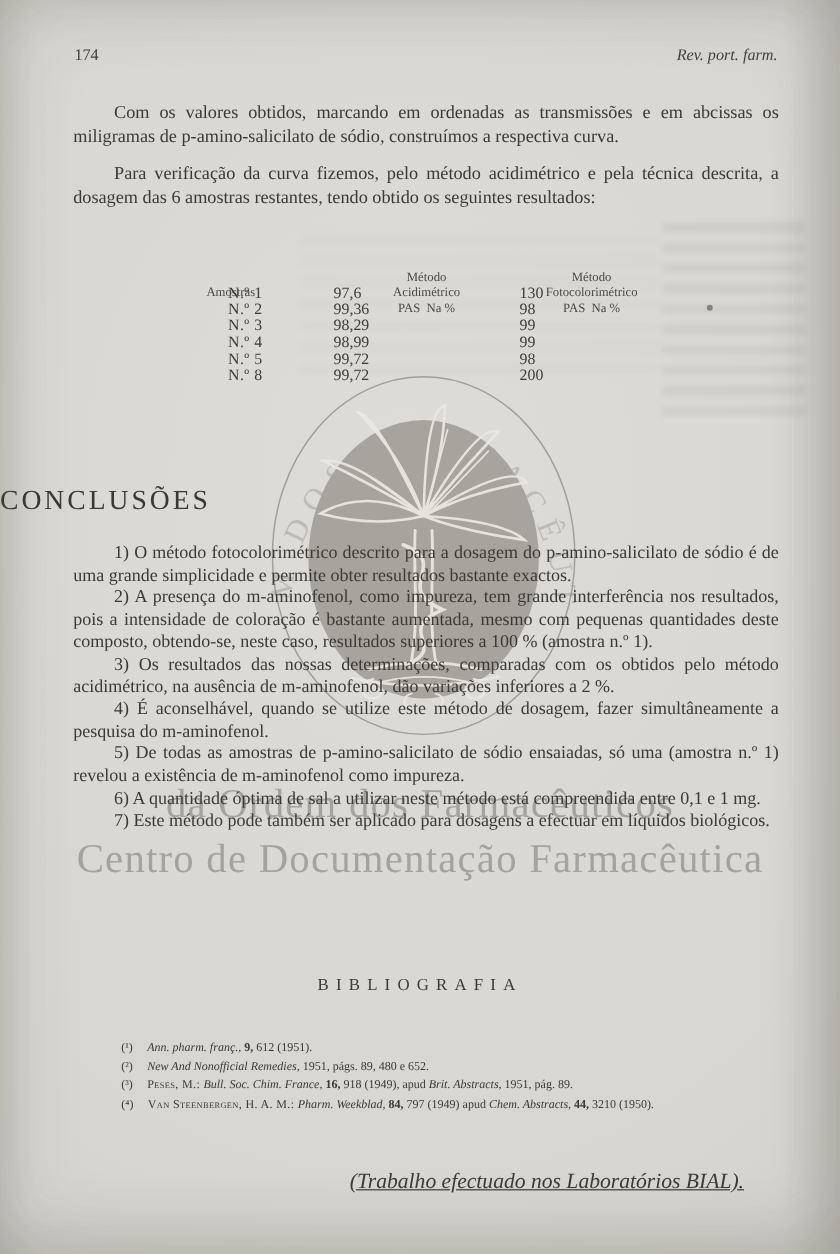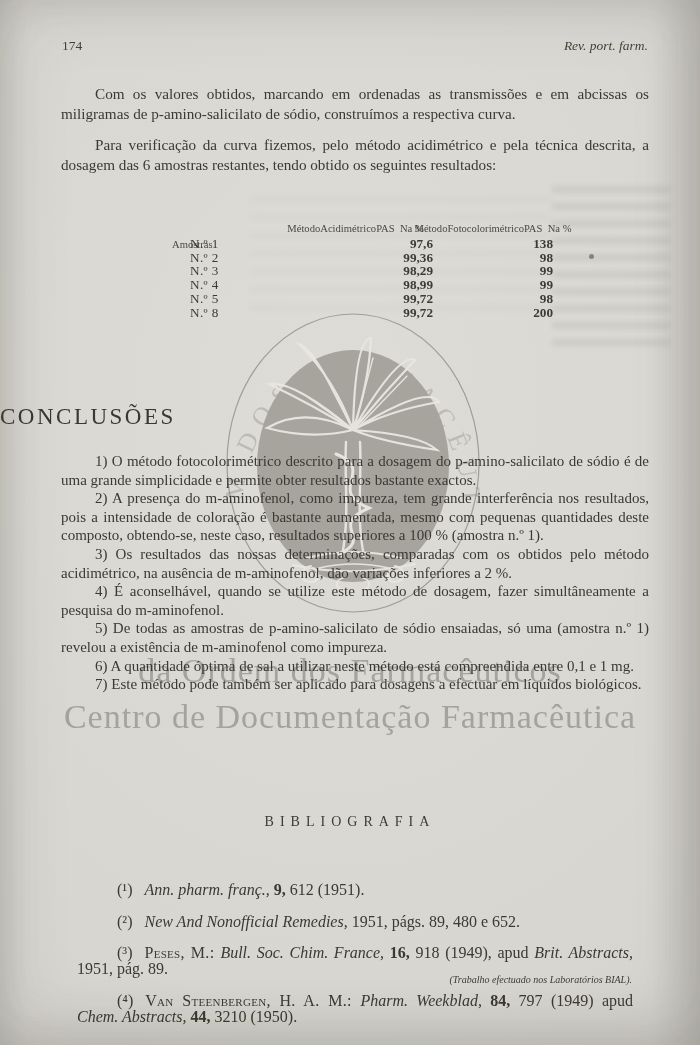--- a/index.html
+++ b/index.html
@@ -56,49 +56,49 @@
   .intro p{margin:0 0 10px 0;text-indent:34px;text-align:justify;
     font-size:15.2px;line-height:20.4px;}
   
   .rtable{
     position:absolute;top:222px;left:148px;
     display:grid;grid-template-columns:130px 155px 120px;grid-auto-rows:13.8px;
     font-size:13.2px;color:#3d3b35;
   }
   .th{height:44px;font-size:10.6px;line-height:13px;color:#4a483f;}
   .th1{display:flex;align-items:center;padding-left:24px;}
-  .th2,.th3{display:flex;flex-direction:row;justify-content:center;text-align:center;}
+  .th2,.th3{display:flex;flex-direction:column;justify-content:center;text-align:center;}
   .ws{white-space:pre;}
   .td1{padding-left:42px;letter-spacing:.4px;}
-  .td2,.td3{text-align:right;font-weight:bold;}
+  .td2,.td3{text-align:left;}
   
   .concl-heading{
     position:absolute;top:404px;left:0;width:100%;margin:0;
     text-align:left;font-size:23px;font-weight:normal;
     letter-spacing:2.5px;color:#3a3832;
   }
   .conclusions{position:absolute;top:452px;left:61px;width:588px;}
   .citem{margin:0;text-indent:34px;text-align:justify;
     font-size:15px;line-height:18.6px;}
   
   .bib-heading{
     position:absolute;top:814px;left:0;width:100%;margin:0;
     text-align:center;font-size:14px;font-weight:normal;
     letter-spacing:6px;color:#3d3b35;
   }
   .biblio{position:absolute;top:866px;left:61px;width:588px;}
-  .bentry{margin:16px;text-indent:40px;text-align:justify;
-    font-size:16px;line-height:15.7px;}
+  .bentry{margin:0;text-indent:40px;text-align:justify;
+    font-size:10px;line-height:15.7px;}
   .marker{margin-right:12px;}
   .seg-i{font-style:italic;}
   .seg-b{font-weight:bold;}
   .seg-sc{font-variant:small-caps;letter-spacing:.3px;}
   .credit{
-    position:absolute;top:974px;right:68px;
-    font-style:italic;font-size:10px;color:#3e3c36;
+    position:absolute;top:974px;right:80px;
+    font-style:italic;font-size:18px;color:#3e3c36;text-decoration:underline;
   }
 </style>
 </head>
 <body>
 
 <div class="page">
 
   <div class="artifact artifact-right"></div>
   <div class="artifact artifact-mid"></div>
   <div class="ink-speck"></div>
@@ -164,21 +164,21 @@
         <span>Acidimétrico</span>
         <span class="ws">PAS  Na %</span>
       </div>
       <div class="th th3">
         <span>Método</span>
         <span>Fotocolorimétrico</span>
         <span class="ws">PAS  Na %</span>
       </div>
     <div class="td1">N.º 1</div>
         <div class="td2">97,6</div>
-        <div class="td3">138</div>
+        <div class="td3">130</div>
         <div class="td1">N.º 2</div>
         <div class="td2">99,36</div>
         <div class="td3">98</div>
         <div class="td1">N.º 3</div>
         <div class="td2">98,29</div>
         <div class="td3">99</div>
         <div class="td1">N.º 4</div>
         <div class="td2">98,99</div>
         <div class="td3">99</div>
         <div class="td1">N.º 5</div>

